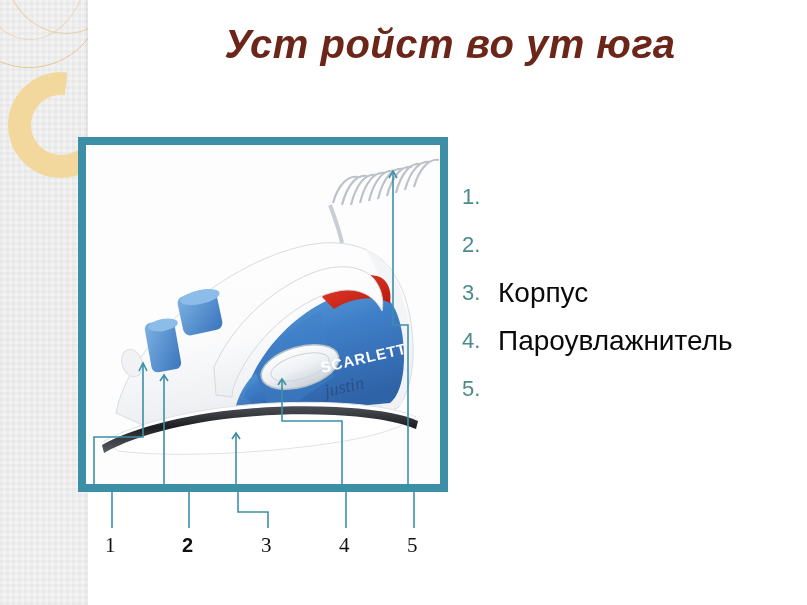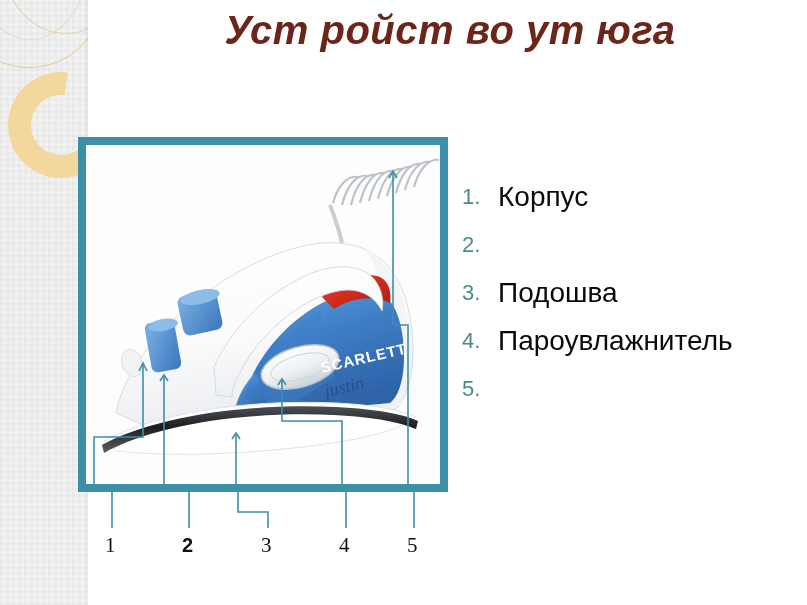--- a/index.html
+++ b/index.html
@@ -73,21 +73,21 @@
     width: 120px; height: 170px;
     border-radius: 50%;
     border: 1px solid rgba(230,198,140,0.5);
     box-sizing: border-box;
   }
 
   
   .slide-title {
     position: absolute;
     left: 110px;
-    top: 8px;
+    top: 22px;
     width: 680px;
     text-align: center;
     font-size: 40px;
     font-weight: bold;
     font-style: italic;
     color: #6b2519;
     letter-spacing: 0.5px;
     white-space: nowrap;
   }
 
@@ -301,28 +301,27 @@
 
   <div class="fig-num" style="left:105px; top:533px;">1</div>
   <div class="fig-num bold" style="left:182px; top:534px;">2</div>
   <div class="fig-num" style="left:261px; top:533px;">3</div>
   <div class="fig-num" style="left:339px; top:533px;">4</div>
   <div class="fig-num" style="left:407px; top:533px;">5</div>
 
   <div class="parts-list">
     <div class="part-row">
       <span class="part-num">1.</span>
+    </div>
+    <div class="part-row">
+      <span class="part-num">2.</span>
+    </div>
+    <div class="part-row">
+      <span class="part-num">3.</span>
       <span class="part-label">Корпус</span>
-    </div>
-    <div class="part-row">
-      <span class="part-num">2.</span>
-    </div>
-    <div class="part-row">
-      <span class="part-num">3.</span>
-      <span class="part-label">Подошва</span>
     </div>
     <div class="part-row">
       <span class="part-num">4.</span>
       <span class="part-label">Пароувлажнитель</span>
     </div>
     <div class="part-row">
       <span class="part-num">5.</span>
     </div>
   </div>
 

